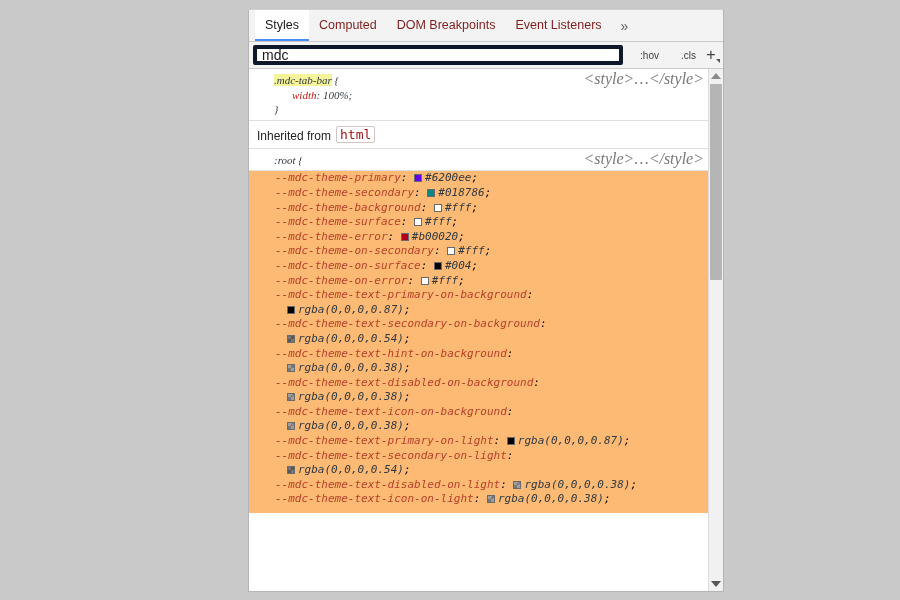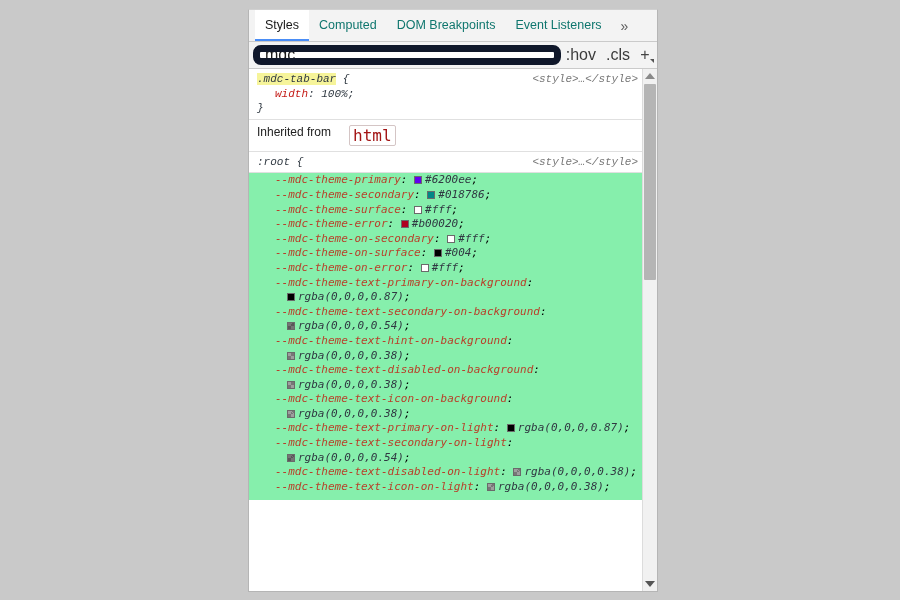--- a/index.html
+++ b/index.html
@@ -9,21 +9,21 @@
     height: 600px;
     overflow: hidden;
     background: #c9c9c9;
     font-family: "Liberation Sans", sans-serif;
   }
 
   #devtools-panel {
     position: absolute;
     left: 248px;
     top: 9px;
-    width: 410px;
+    width: 476px;
     height: 583px;
     background: #ffffff;
     border-left: 1px solid #b5b5b5;
     border-right: 1px solid #b5b5b5;
     border-top: 1px solid #d0d0d0;
     border-bottom: 1px solid #b5b5b5;
     box-sizing: border-box;
     display: flex;
     flex-direction: column;
     overflow: hidden;
@@ -38,21 +38,21 @@
     background: #f3f3f3;
     border-bottom: 1px solid #cacaca;
     padding-left: 6px;
     box-sizing: border-box;
   }
   .tab {
     display: flex;
     align-items: center;
     padding: 0 10px;
     font-size: 12.5px;
-    color: #0f766e;
+    color: #7f1d1d;
     cursor: default;
     box-sizing: border-box;
     border-bottom: 2px solid transparent;
     white-space: nowrap;
   }
   .tab.active {
     color: #1a1a1a;
     border-bottom: 2px solid #4a8df6;
     background: #ffffff;
   }
@@ -73,37 +73,38 @@
     display: flex;
     align-items: center;
     background: #f3f3f3;
     border-bottom: 1px solid #cacaca;
     padding: 0 2px 0 4px;
     box-sizing: border-box;
   }
   .filter-input {
     flex: 1;
     height: 20px;
-    border: 7px solid #0f172a;
-    background: #ffffff;
-    border-radius: 8px;
-    font-size: 16px;
+    border: 4px solid #0f172a;
+    background: #ffffff;
+    border-radius: 2px;
+    font-size: 14px;
     font-family: "Liberation Sans", sans-serif;
     color: #1a1a1a;
     padding: 0 5px;
     box-sizing: border-box;
     outline: none;
     min-width: 0;
   }
   .tool-btn {
-    font-size: 16px;
+    font-size: 10px;
     color: #3c3c3c;
     padding: 0 5px;
     cursor: default;
     white-space: nowrap;
+    margin-left: 12px;
   }
   .plus-btn {
     position: relative;
     width: 20px;
     height: 20px;
     display: flex;
     align-items: center;
     justify-content: center;
     cursor: default;
   }
@@ -169,39 +170,39 @@
     right: 1px;
     top: 15px;
     height: 196px;
     background: #b5b5b5;
     border-radius: 1px;
     cursor: default;
   }
 
   
   .rule {
-    font-family: Liberation Mono, monospace;
+    font-family: Liberation Serif, serif;
     font-size: 11px;
     font-style: italic;
     color: #303942;
-    padding: 3px 4px 3px 8px;
+    padding: 3px 4px 3px 25px;
     border-bottom: 1px solid #e0e0e0;
     line-height: 14.6px;
     background: #ffffff;
   }
   .rule-head {
     display: flex;
     justify-content: space-between;
     align-items: baseline;
   }
   .selector { color: #303942; }
   .match-hl { background: #f6f49a; }
   .origin {
     font-style: italic;
-    font-size: 11px;
+    font-size: 16px;
     color: #787878;
     white-space: nowrap;
     padding-left: 8px;
     margin-left: 24px;
   }
   .decl { padding-left: 18px; }
   .prop { color: #c41a16; }
   .prop-var { color: #b8402a; }
   .val { color: #303942; }
   .brace { color: #303942; }
@@ -209,36 +210,36 @@
   
   .inherited-head {
     font-family: "Liberation Sans", sans-serif;
     font-style: normal;
     font-size: 12px;
     color: #222;
     background: #ffffff;
     padding: 5px 8px;
     border-bottom: 1px solid #e0e0e0;
     display: flex;
-    align-items: flex-start;
-    gap: 18px;
+    align-items: flex-end;
+    gap: 5px;
   }
   .inherited-head .node-tag {
     font-family: "DejaVu Sans Mono", monospace;
-    font-size: 16px;
+    font-size: 13px;
     color: #a31515;
     border: 1px solid #d4c5c5;
     border-radius: 2px;
     padding: 0px 3px;
     background: #fff;
   }
 
   
   .vars {
-    background: #86efac;
+    background: #fdba74;
     padding: 0 4px 6px 8px;
     font-family: "DejaVu Sans Mono", monospace;
     font-size: 11px;
     font-style: italic;
     line-height: 14.6px;
   }
   .var-row { padding-left: 18px; }
   .var-row.wrapped .vline2 { display: block; padding-left: 12px; }
   .swatch {
     display: inline-block;
@@ -309,20 +310,21 @@
       <div class="rule">
         <div class="rule-head">
           <span class="selector"><span>:root</span> <span class="brace">{</span></span>
           <span class="origin">&lt;style&gt;…&lt;/style&gt;</span>
         </div>
       </div>
 
       <div class="vars" id="vars-container">
           <div class="var-row"><span class="prop-var">--mdc-theme-primary</span><span>:</span><span class=""> <span class="swatch" style="background: rgb(98, 0, 238);"></span><span class="val">#6200ee</span><span>;</span></span></div>
           <div class="var-row"><span class="prop-var">--mdc-theme-secondary</span><span>:</span><span class=""> <span class="swatch" style="background: rgb(1, 135, 134);"></span><span class="val">#018786</span><span>;</span></span></div>
+          <div class="var-row"><span class="prop-var">--mdc-theme-background</span><span>:</span><span class=""> <span class="swatch" style="background: rgb(255, 255, 255);"></span><span class="val">#fff</span><span>;</span></span></div>
           <div class="var-row"><span class="prop-var">--mdc-theme-surface</span><span>:</span><span class=""> <span class="swatch" style="background: rgb(255, 255, 255);"></span><span class="val">#fff</span><span>;</span></span></div>
           <div class="var-row"><span class="prop-var">--mdc-theme-error</span><span>:</span><span class=""> <span class="swatch" style="background: rgb(176, 0, 32);"></span><span class="val">#b00020</span><span>;</span></span></div>
           <div class="var-row"><span class="prop-var">--mdc-theme-on-secondary</span><span>:</span><span class=""> <span class="swatch" style="background: rgb(255, 255, 255);"></span><span class="val">#fff</span><span>;</span></span></div>
           <div class="var-row"><span class="prop-var">--mdc-theme-on-surface</span><span>:</span><span class=""> <span class="swatch" style="background: rgb(0, 0, 0);"></span><span class="val">#004</span><span>;</span></span></div>
           <div class="var-row"><span class="prop-var">--mdc-theme-on-error</span><span>:</span><span class=""> <span class="swatch" style="background: rgb(255, 255, 255);"></span><span class="val">#fff</span><span>;</span></span></div>
           <div class="var-row wrapped"><span class="prop-var">--mdc-theme-text-primary-on-background</span><span>:</span><span class="vline2"><span class="swatch" style="background: rgb(0, 0, 0);"></span><span class="val">rgba(0,0,0,0.87)</span><span>;</span></span></div>
           <div class="var-row wrapped"><span class="prop-var">--mdc-theme-text-secondary-on-background</span><span>:</span><span class="vline2"><span class="swatch alpha" style="box-shadow: rgba(0, 0, 0, 0.54) 0px 0px 0px 10px inset;"></span><span class="val">rgba(0,0,0,0.54)</span><span>;</span></span></div>
           <div class="var-row wrapped"><span class="prop-var">--mdc-theme-text-hint-on-background</span><span>:</span><span class="vline2"><span class="swatch alpha" style="box-shadow: rgba(0, 0, 0, 0.38) 0px 0px 0px 10px inset;"></span><span class="val">rgba(0,0,0,0.38)</span><span>;</span></span></div>
           <div class="var-row wrapped"><span class="prop-var">--mdc-theme-text-disabled-on-background</span><span>:</span><span class="vline2"><span class="swatch alpha" style="box-shadow: rgba(0, 0, 0, 0.38) 0px 0px 0px 10px inset;"></span><span class="val">rgba(0,0,0,0.38)</span><span>;</span></span></div>
           <div class="var-row wrapped"><span class="prop-var">--mdc-theme-text-icon-on-background</span><span>:</span><span class="vline2"><span class="swatch alpha" style="box-shadow: rgba(0, 0, 0, 0.38) 0px 0px 0px 10px inset;"></span><span class="val">rgba(0,0,0,0.38)</span><span>;</span></span></div>

